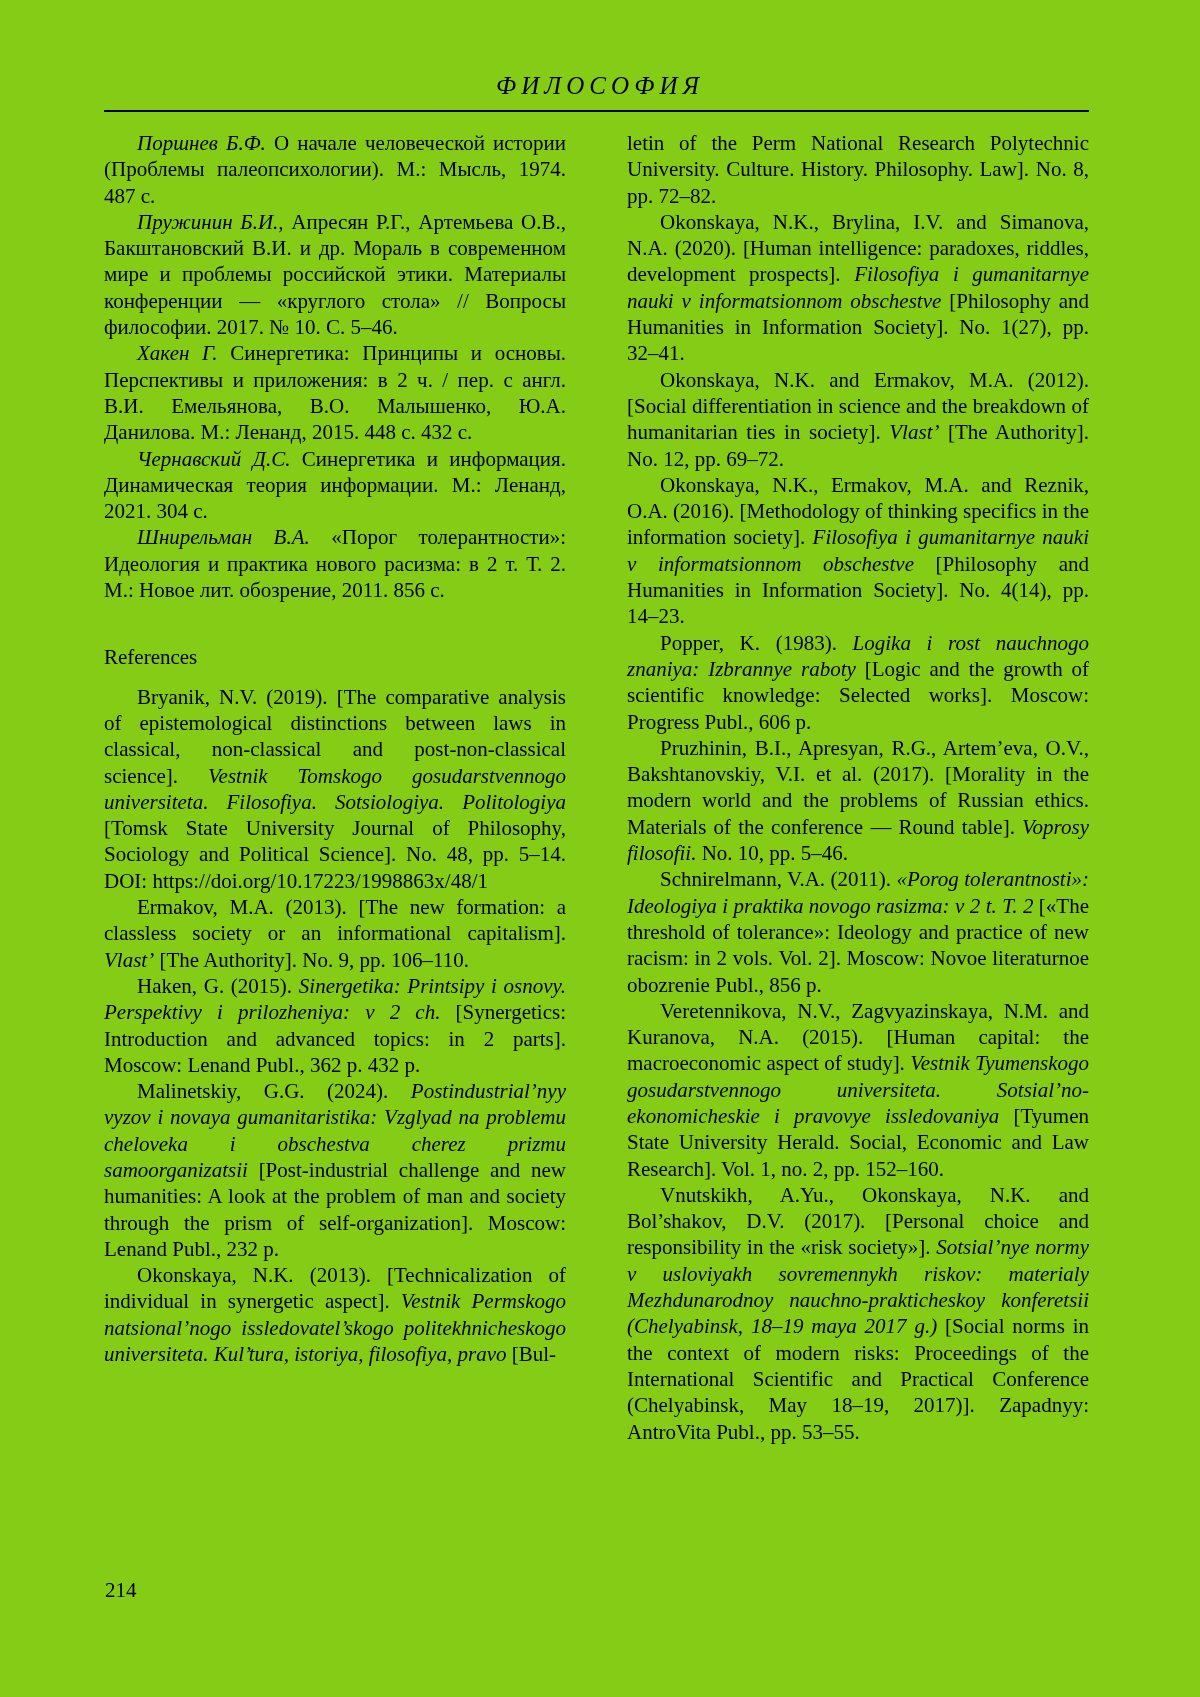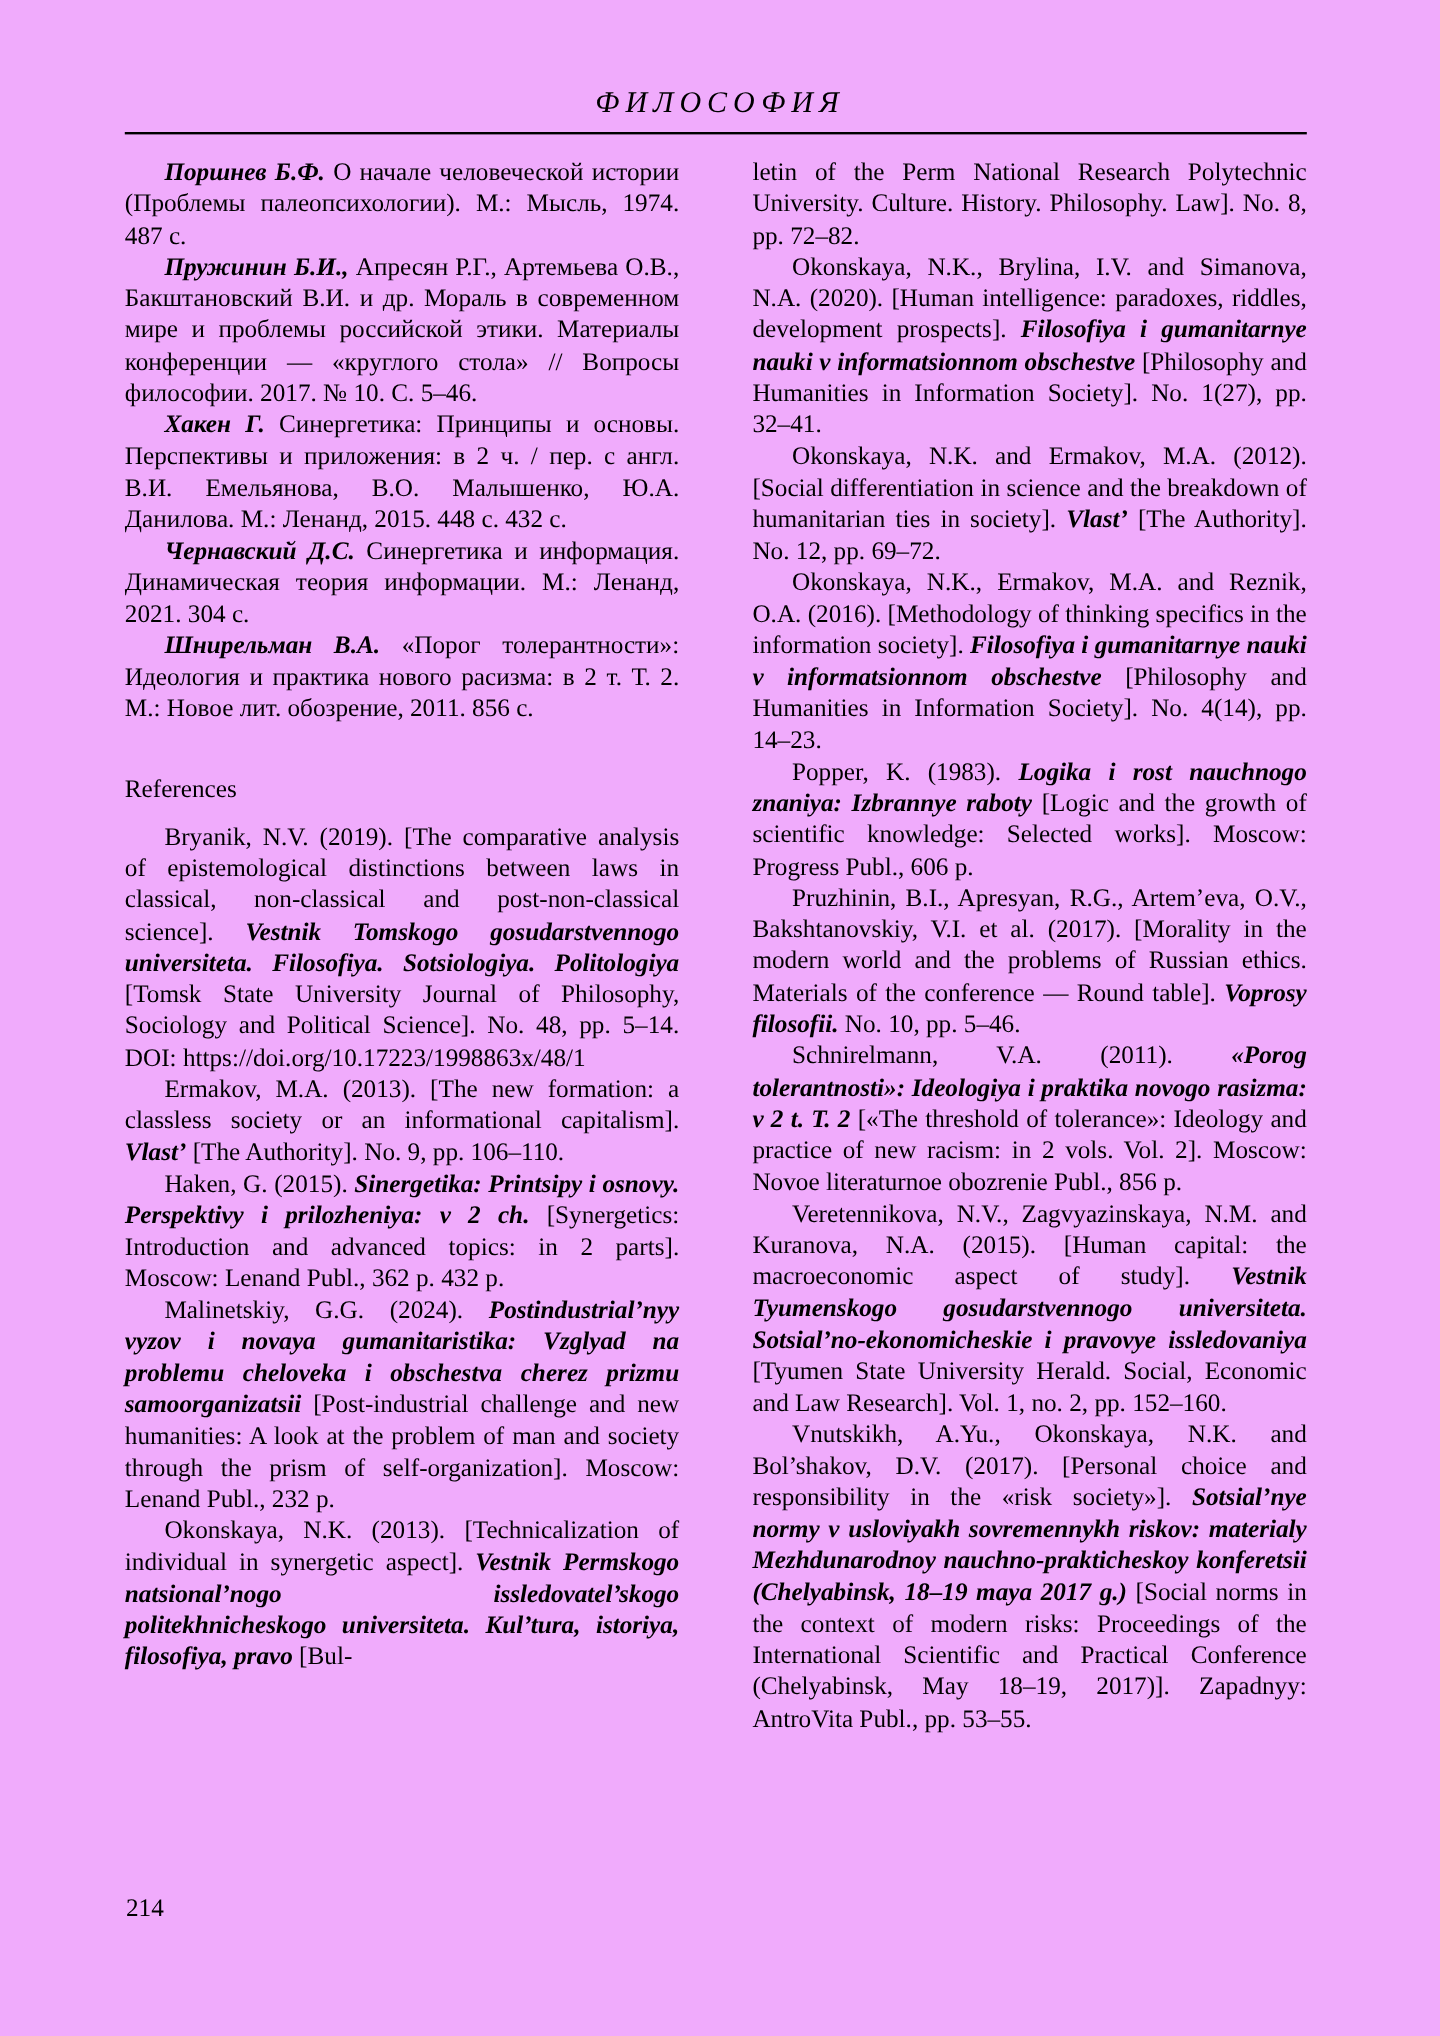--- a/index.html
+++ b/index.html
@@ -1,20 +1,20 @@
 <!DOCTYPE html>
 <html lang="ru"><head>
 <meta charset="utf-8">
 <style>
   html, body { margin: 0; padding: 0; background: #ffffff; }
   .page {
     position: relative;
     width: 1200px;
     height: 1697px;
-    background: #f0abfc;
+    background: #84cc16;
     color: #000000;
     font-family: "Liberation Serif", "DejaVu Serif", serif;
     overflow: hidden;
   }
   .journal-title {
     position: absolute;
     top: 72px;
     left: 0;
     width: 100%;
     text-align: center;
@@ -42,21 +42,21 @@
   }
   .col { width: 462px; }
   .para {
     margin: 0;
     font-size: 21px;
     line-height: 26.3px;
     text-align: justify;
     text-indent: 33px;
   }
   .para.cont { text-indent: 0; }
-  .para i { font-style: italic; font-weight: bold; }
+  .para i { font-style: italic; }
   .refs-heading {
     margin: 41px 0 13px 0;
     font-size: 21px;
     font-weight: normal;
     line-height: 26.3px;
     text-indent: 0;
   }
   .page-number {
     position: absolute;
     left: 105px;

